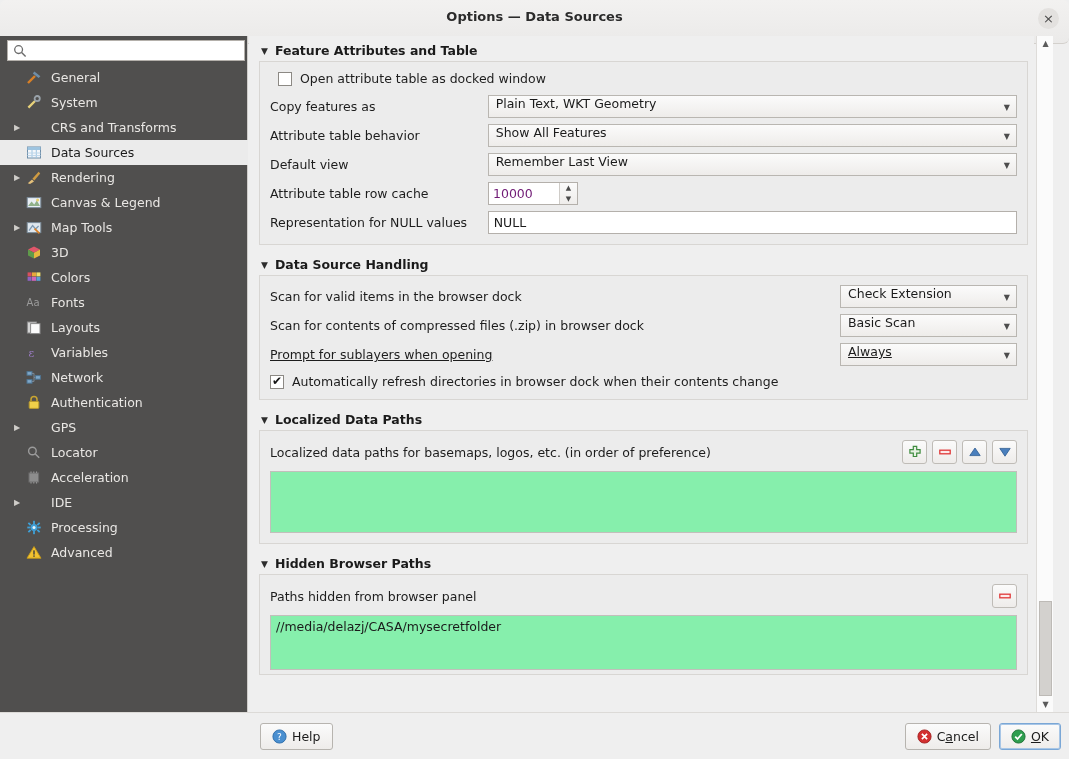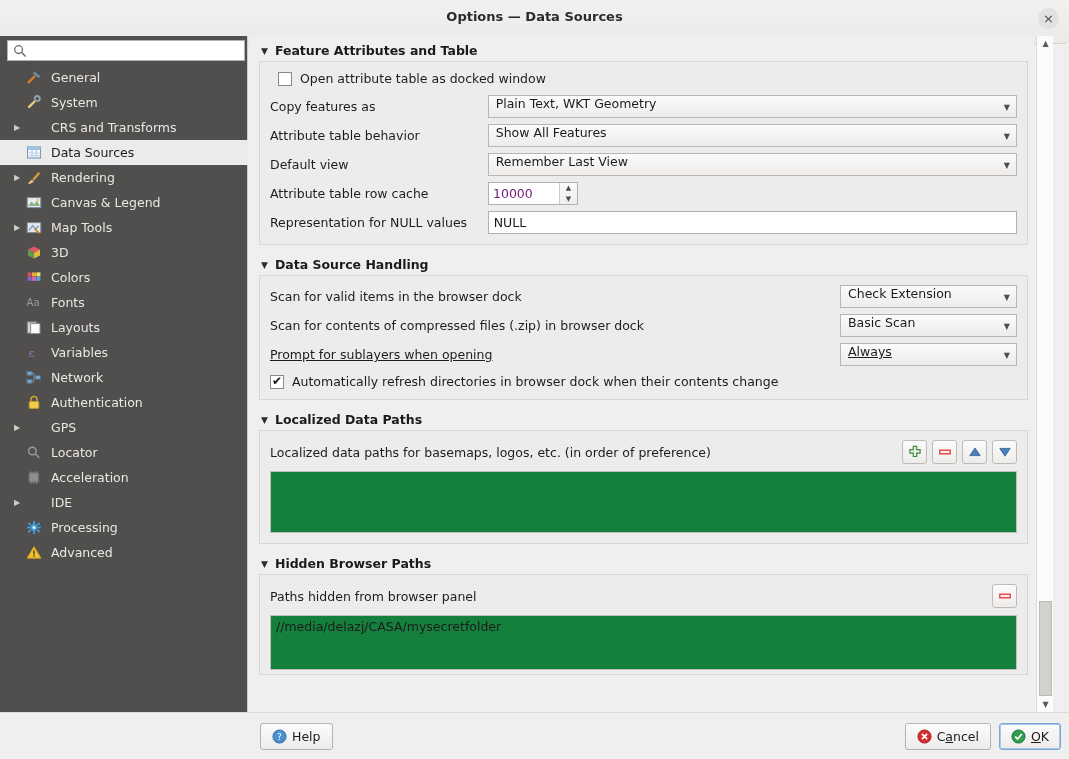--- a/index.html
+++ b/index.html
@@ -206,21 +206,21 @@
 
   .tbtn {
     width: 25px; height: 24px;
     background: linear-gradient(to bottom, #fbfbfb 0%, #eeecea 100%);
     border: 1px solid #bfbcb7; border-radius: 3px;
     display: inline-flex; align-items: center; justify-content: center;
     cursor: pointer; margin-left: 5px;
   }
 
   .listbox {
-    background: #15803d; border: 1px solid #c2bfbb;
+    background: #86efac; border: 1px solid #c2bfbb;
     height: 62px; width: 100%;
     padding: 3px 5px;
     font-size: 12.5px; color: #1b1b1b;
     overflow: hidden;
   }
 
   
   #btnbar {
     position: absolute; left: 0; bottom: 0;
     width: 1069px; height: 47px;

